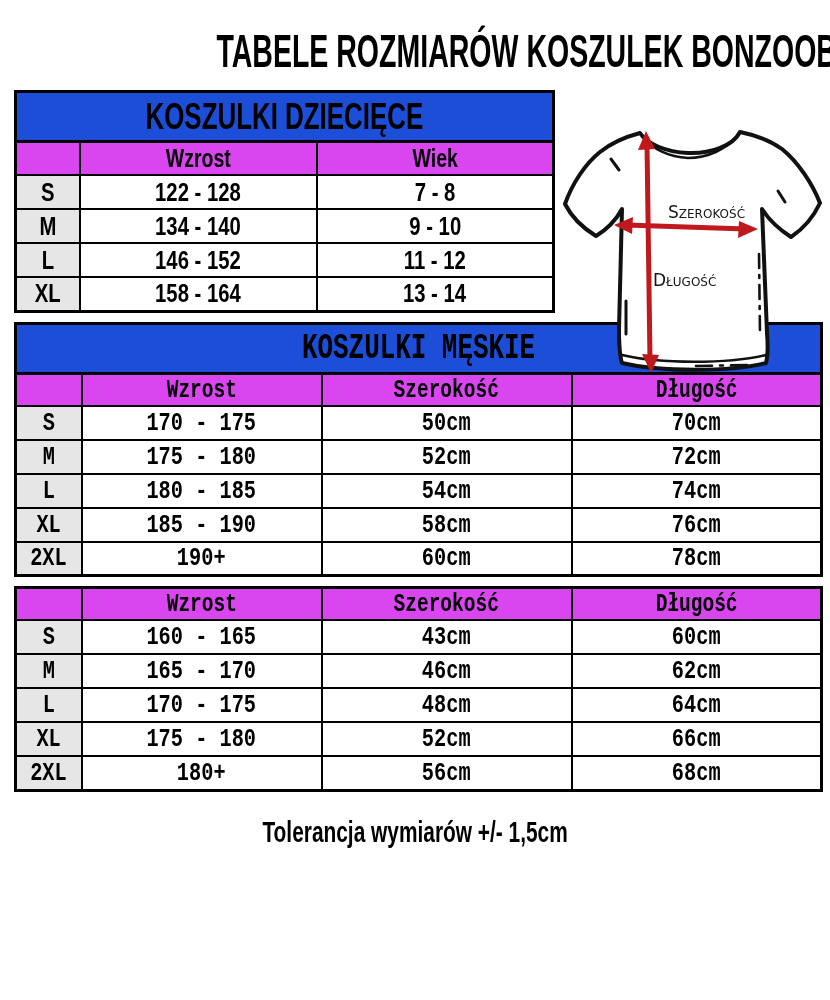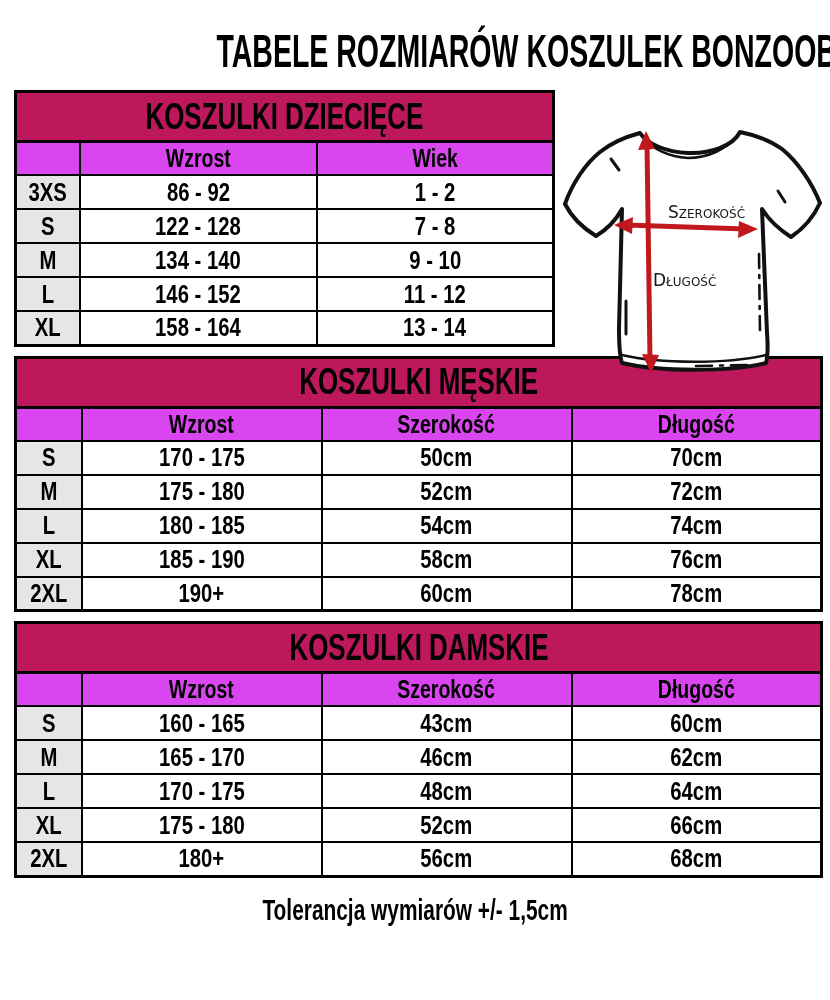--- a/index.html
+++ b/index.html
@@ -30,49 +30,49 @@
     margin-left: 14px;
     background: #fff;
   }
   table.sizes th, table.sizes td {
     border: 2px solid #000;
     text-align: center;
     vertical-align: middle;
     padding: 0;
   }
   .title-cell {
-    background: #be185d;
+    background: #1d4ed8;
     height: 50px;
     border-bottom: 3px solid #000 !important;
   }
   .title-cell .cz { font-size: 37px; transform: scaleX(0.70); }
   .col-head { background: #d946ef; height: 32px; }
   .col-head .cz { font-size: 26px; transform: scaleX(0.75); }
   tbody tr { height: 34px; }
   .size-cell { background: #e6e6e6; }
   .size-cell .cz, td .cz { font-size: 26px; transform: scaleX(0.78); }
 
   #children-table { width: 538px; margin-top: 16px; }
-  #men-table, #women-table { width: 806px; margin-top: 9px; }
+  #men-table, #women-table { width: 806px; margin-top: 9px; font-family: Liberation Mono, monospace; }
 
   .tshirt-wrap {
     position: absolute;
     left: 556px;
     top: 96px;
     width: 266px;
     height: 304px;
   }
   .tshirt-wrap svg { width: 100%; height: 100%; display: block; }
   .diagram-label {
     font-family: "DejaVu Sans", sans-serif;
     font-weight: 500;
     font-variant: small-caps;
     fill: #171717;
   }
-  .footer-note { margin-top: 18px; text-align: center; line-height: 1; }
+  .footer-note { margin-top: 26px; text-align: center; line-height: 1; }
   .footer-note .cz { font-size: 29px; transform: scaleX(0.72); }
 </style>
 </head>
 <body>
 
 <div class="page">
 
   <h1><span class="cz">TABELE ROZMIARÓW KOSZULEK BONZOOBOX.PL</span></h1>
 
   <table class="sizes" id="children-table">
@@ -85,25 +85,20 @@
       <tr>
         <th class="title-cell" colspan="3"><span class="cz">KOSZULKI DZIECIĘCE</span></th>
       </tr>
       <tr>
         <th class="col-head"><span class="cz"></span></th>
         <th class="col-head"><span class="cz">Wzrost</span></th>
         <th class="col-head"><span class="cz">Wiek</span></th>
       </tr>
     </thead>
     <tbody>
-      <tr>
-        <th class="size-cell"><span class="cz">3XS</span></th>
-        <td><span class="cz">86 - 92</span></td>
-        <td><span class="cz">1 - 2</span></td>
-      </tr>
       <tr>
         <th class="size-cell"><span class="cz">S</span></th>
         <td><span class="cz">122 - 128</span></td>
         <td><span class="cz">7 - 8</span></td>
       </tr>
       <tr>
         <th class="size-cell"><span class="cz">M</span></th>
         <td><span class="cz">134 - 140</span></td>
         <td><span class="cz">9 - 10</span></td>
       </tr>
@@ -219,23 +214,20 @@
 
   <table class="sizes" id="women-table">
     <colgroup>
         <col style="width:66px">
         <col style="width:240px">
         <col style="width:250px">
         <col style="width:250px">
       </colgroup>
     <thead>
       <tr>
-        <th class="title-cell" colspan="4"><span class="cz">KOSZULKI DAMSKIE</span></th>
-      </tr>
-      <tr>
         <th class="col-head"><span class="cz"></span></th>
         <th class="col-head"><span class="cz">Wzrost</span></th>
         <th class="col-head"><span class="cz">Szerokość</span></th>
         <th class="col-head"><span class="cz">Długość</span></th>
       </tr>
     </thead>
     <tbody>
       <tr>
         <th class="size-cell"><span class="cz">S</span></th>
         <td><span class="cz">160 - 165</span></td>

